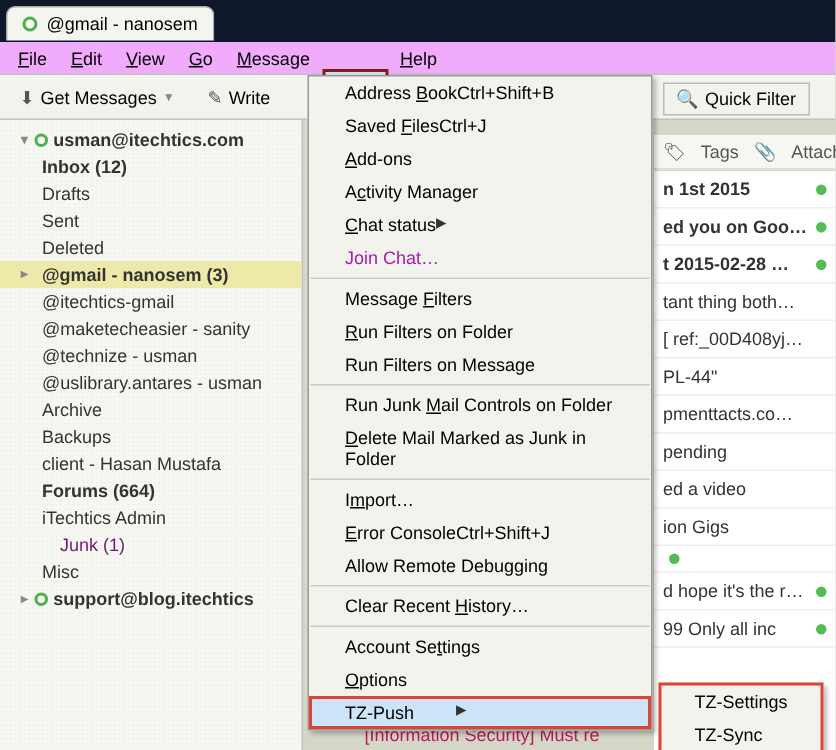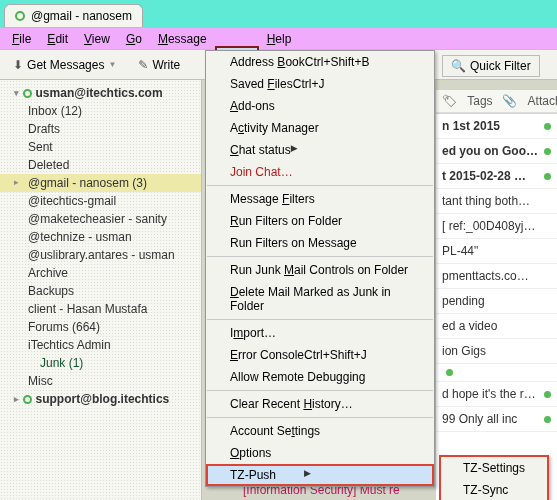--- a/index.html
+++ b/index.html
@@ -1,45 +1,45 @@
 <!DOCTYPE html>
 <html><head>
 <meta charset="utf-8">
 <style>
 * { box-sizing: border-box; margin: 0; padding: 0; font-family: "Segoe UI", Tahoma, sans-serif; font-size: 12px; }
 body { width: 557px; height: 500px; background: #d4d7c8; overflow: hidden; }
 
-.tab-bar { height: 28px; background: #5eead4; display: flex; align-items: center; padding: 2px 4px 0; }
+.tab-bar { height: 28px; background: #0f172a; display: flex; align-items: center; padding: 2px 4px 0; }
 .tab { background: #f5f5f0; border-radius: 6px 6px 0 0; padding: 4px 10px; display: flex; align-items: center; gap: 6px; border: 1px solid #aaa; border-bottom: none; }
 .tab .status-dot { width: 10px; height: 10px; border: 2px solid #4caf50; border-radius: 50%; }
 .menu-bar { background: #f0abfc; height: 22px; display: flex; align-items: center; padding: 0 4px; border-bottom: 1px solid #c0c0c0; }
 .menu-item { padding: 2px 8px; cursor: default; }
 .menu-item u { text-decoration: underline; }
 .menu-item.highlight { border: 2px solid #7f1d1d; background: #cde; padding: 0 6px; margin-top: 33px; }
 
 .toolbar { background: #f3f3ee; height: 30px; display: flex; align-items: center; gap: 8px; padding: 0 6px; border-bottom: 1px solid #c0c0c0; }
 .tool-btn { display: flex; align-items: center; gap: 4px; padding: 3px 6px; border: 1px solid transparent; }
 .tool-btn .icon { font-size: 12px; color: #555; }
 
 .main { display: flex; height: calc(500px - 28px - 22px - 30px); }
 .sidebar { width: 202px; background: #f7f7f2; border-right: 1px solid #c0c0c0; overflow: hidden; position: relative; }
 .sidebar-noise { position: absolute; inset: 0; opacity: 0.25; background-image: radial-gradient(#888 0.5px, transparent 0.5px); background-size: 3px 3px; pointer-events: none; }
 .tree { list-style: none; padding: 4px 0; }
 .tree li { padding: 2px 6px 2px 28px; white-space: nowrap; color: #333; position: relative; }
 .tree li.account { font-weight: 600; padding-left: 14px; display: flex; align-items: center; gap: 4px; }
-.tree li.bold { font-weight: 400; }
+.tree li.bold { font-weight: 700; }
 .tree li.highlight { background: #ede9a8; }
-.tree li.blue { color: #14532d; padding-left: 40px; }
+.tree li.blue { color: #701a75; padding-left: 40px; }
 .tree li .twisty { position: absolute; left: 14px; top: 3px; color: #888; font-size: 9px; }
 .tree .status-ring { width: 9px; height: 9px; border: 2px solid #4caf50; border-radius: 50%; display: inline-block; }
 
 .dropdown { position: absolute; top: 50px; left: 205px; width: 230px; background: #f3f3ee; border: 1px solid #979797; box-shadow: 2px 2px 3px rgba(0,0,0,0.25); z-index: 10; }
 .dropdown-item { display: flex; justify-content: flex-start; padding: 4px 20px 4px 24px; cursor: default; }
 .dropdown-item .label u { text-decoration: underline; }
-.dropdown-item.disabled { color: #b91c1c; }
+.dropdown-item.disabled { color: #a21caf; }
 .dropdown-item.hover { background: #cde3f8; border: 2px solid #d43; padding: 2px 18px 2px 22px; position: relative; gap: 28px; }
 .dropdown-item .arrow { color: #333; font-size: 9px; }
 .dropdown-sep { border-top: 1px solid #c9c9c9; margin: 2px 1px; }
 
 .submenu { position: absolute; top: 455px; left: 439px; width: 110px; background: #f3f3ee; border: 1px solid #979797; box-shadow: 2px 2px 3px rgba(0,0,0,0.25); z-index: 20; }
 .submenu-item { padding: 4px 10px 4px 22px; }
 .submenu-border { border: 2px solid #d43; }
 .quickfilter { position: absolute; top: 55px; left: 442px; display: flex; align-items: center; gap: 4px; border: 1px solid #bbb; padding: 3px 8px; background: #f3f3ee; }
 .tags-row { position: absolute; top: 90px; left: 436px; right: 0; display: flex; align-items: center; gap: 10px; padding: 4px 6px; border-bottom: 1px solid #ddd; background: #f7f7f2; color: #555; }
 .msg-list { position: absolute; top: 114px; left: 436px; right: 0; bottom: 0; background: #fff; overflow: hidden; }

